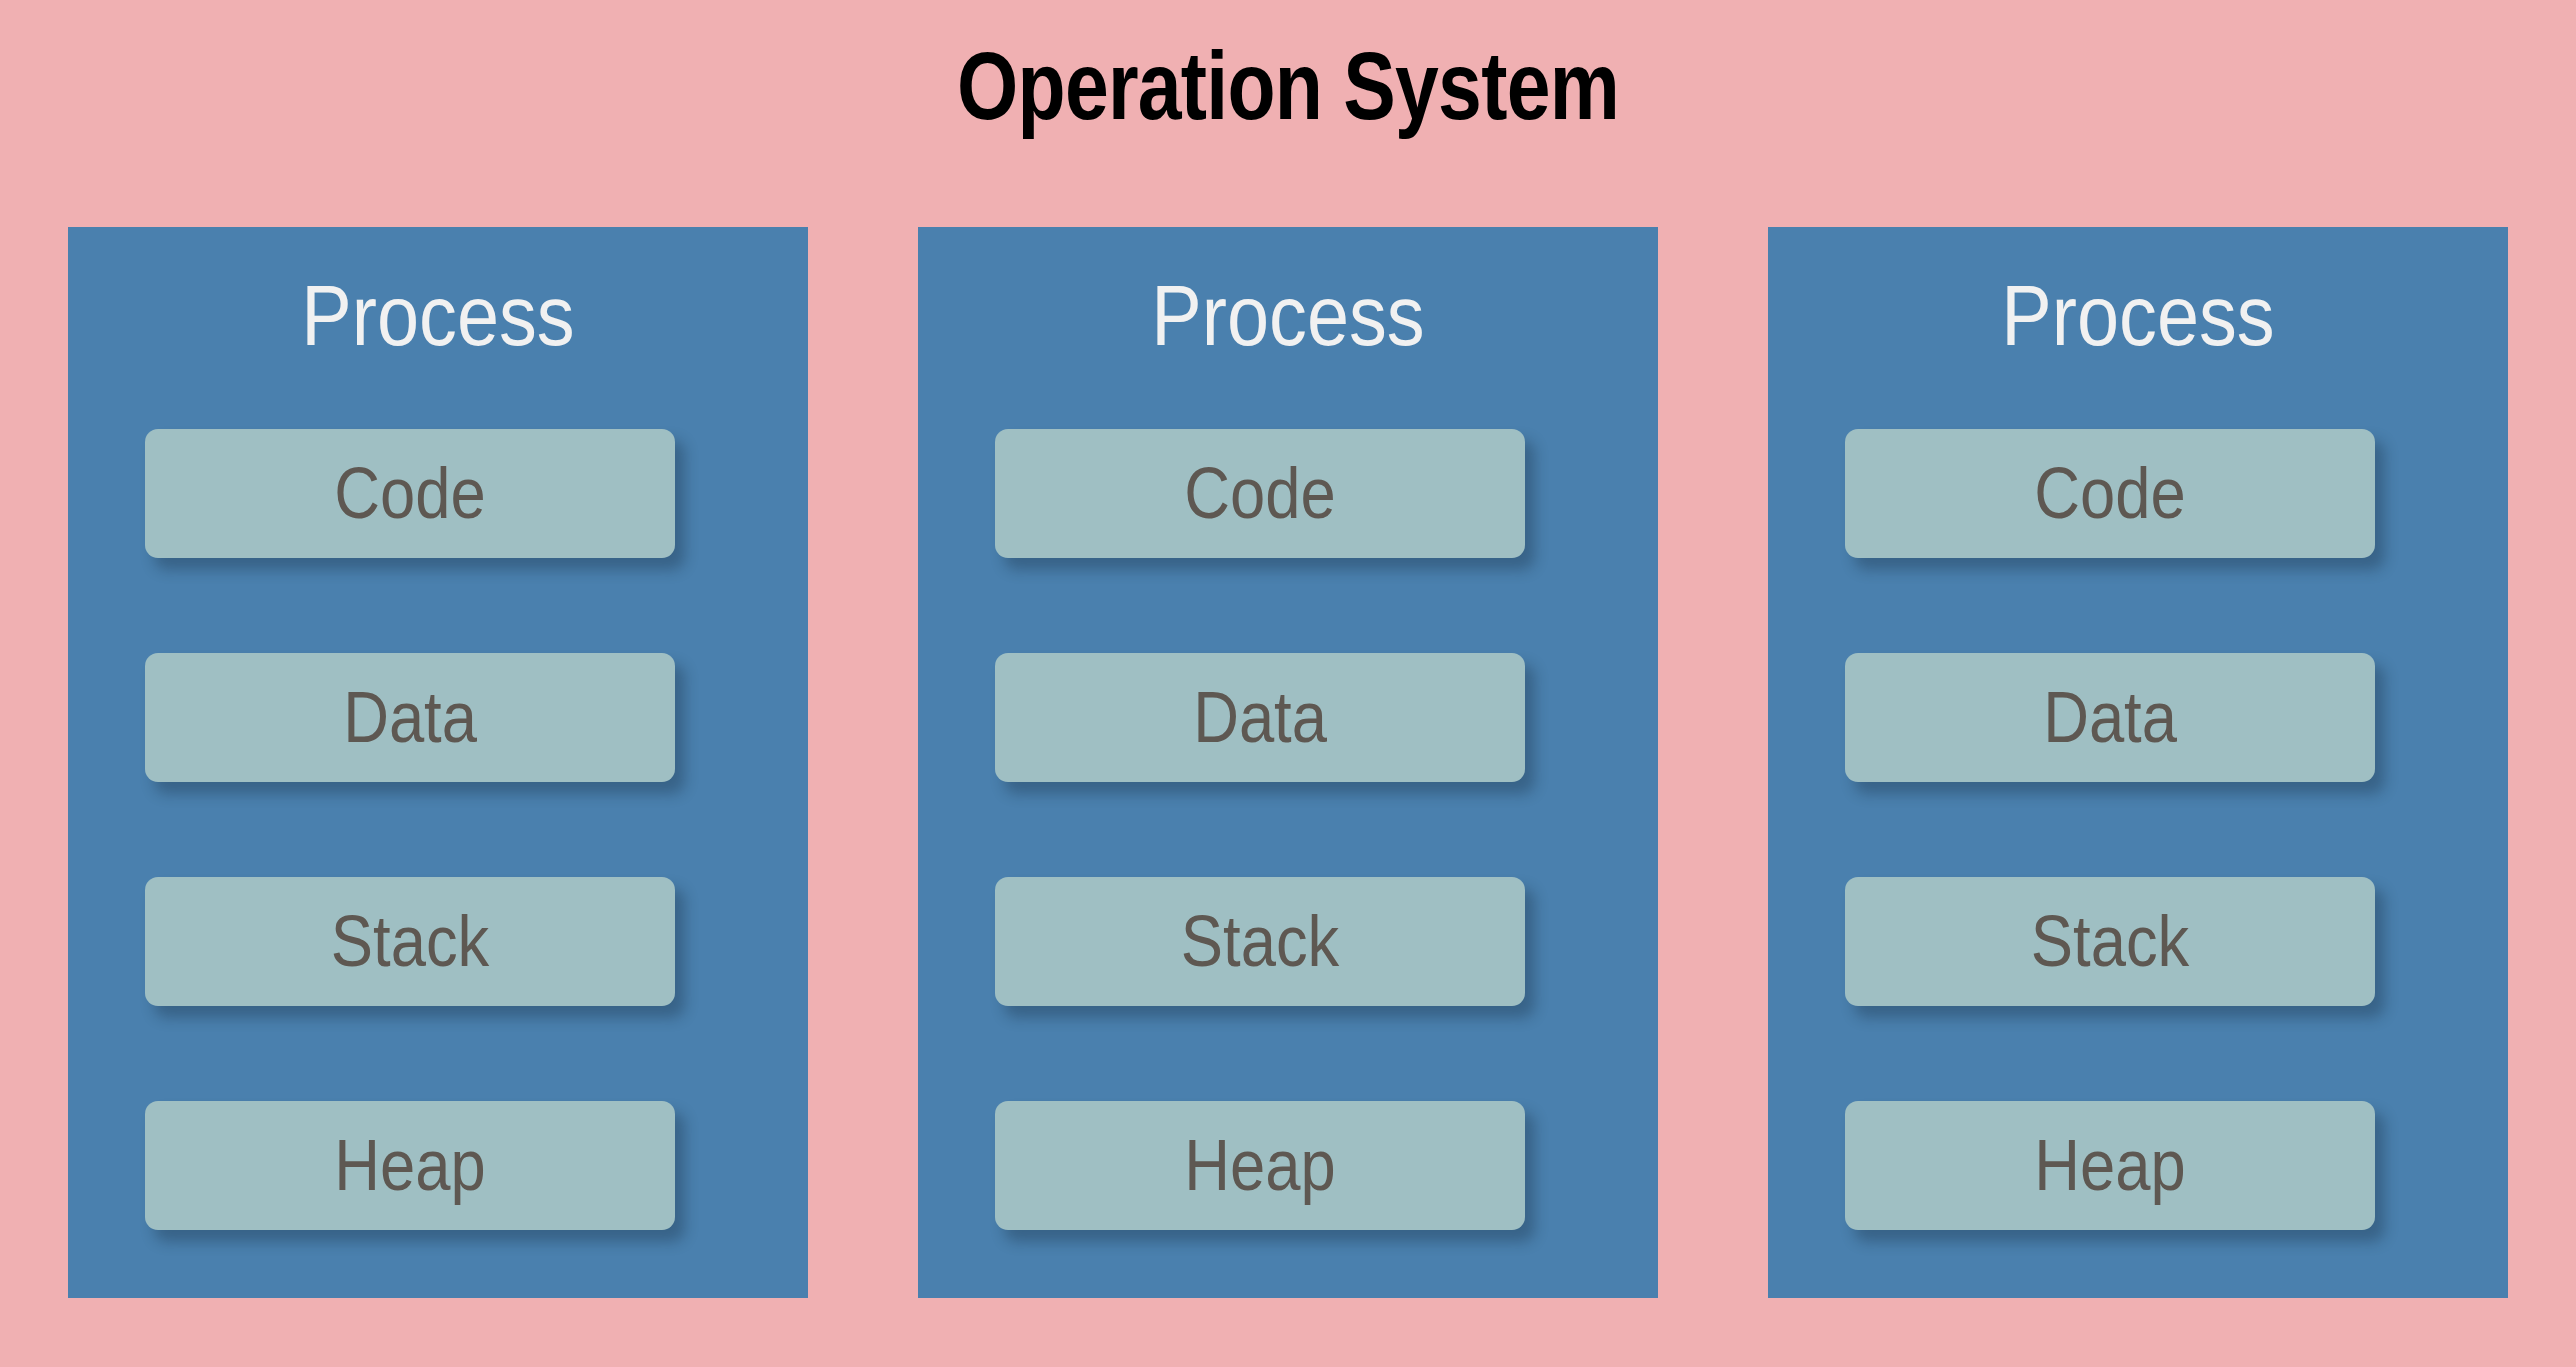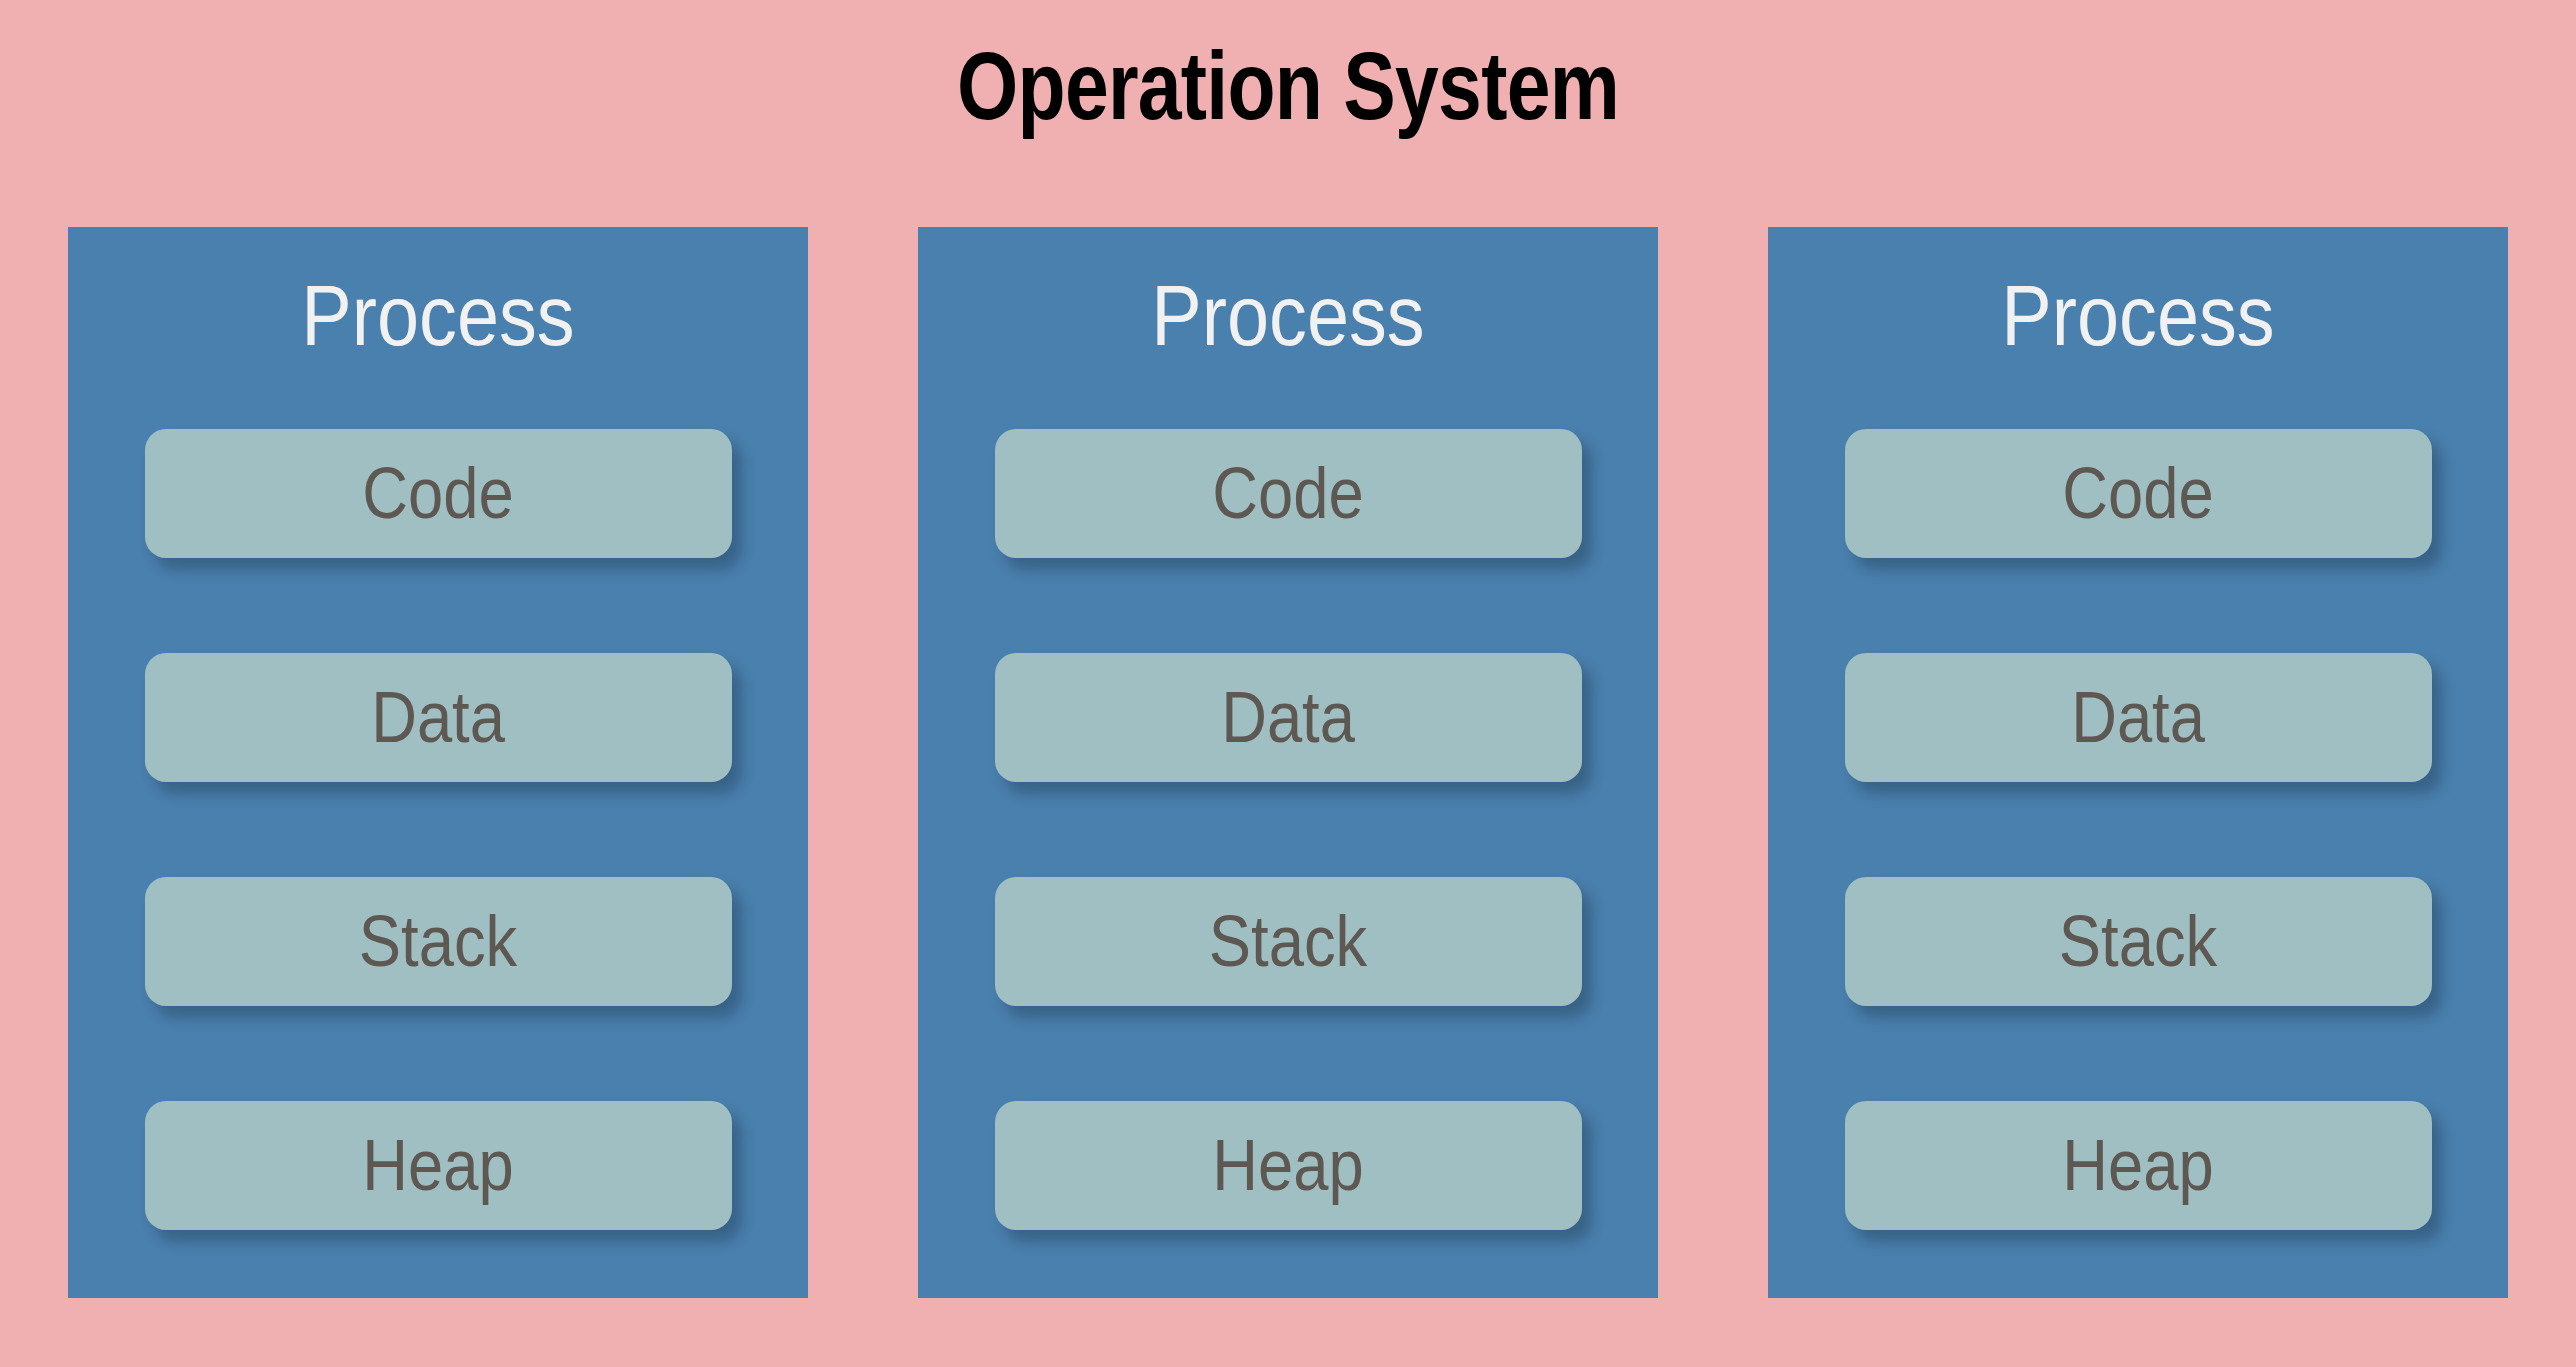--- a/index.html
+++ b/index.html
@@ -84,24 +84,24 @@
     position: absolute;
     left: 77px;
     top: 202px;
     width: 587px;
     display: flex;
     flex-direction: column;
     gap: 95px;
   }
 
   .segment {
-    width: 587px;
+    width: 530px;
     height: 129px;
     background: #9fbfc3;
-    border-radius: 21px;
+    border-radius: 13px;
     box-shadow: 9.5px 11.2px 13.8px rgba(18, 38, 55, 0.32);
     display: flex;
     align-items: center;
     justify-content: center;
     box-sizing: border-box;
   }
 
   .segment-label {
     font-family: "Liberation Sans Narrow", "Liberation Sans", "DejaVu Sans", sans-serif;
     font-size: 72px;

